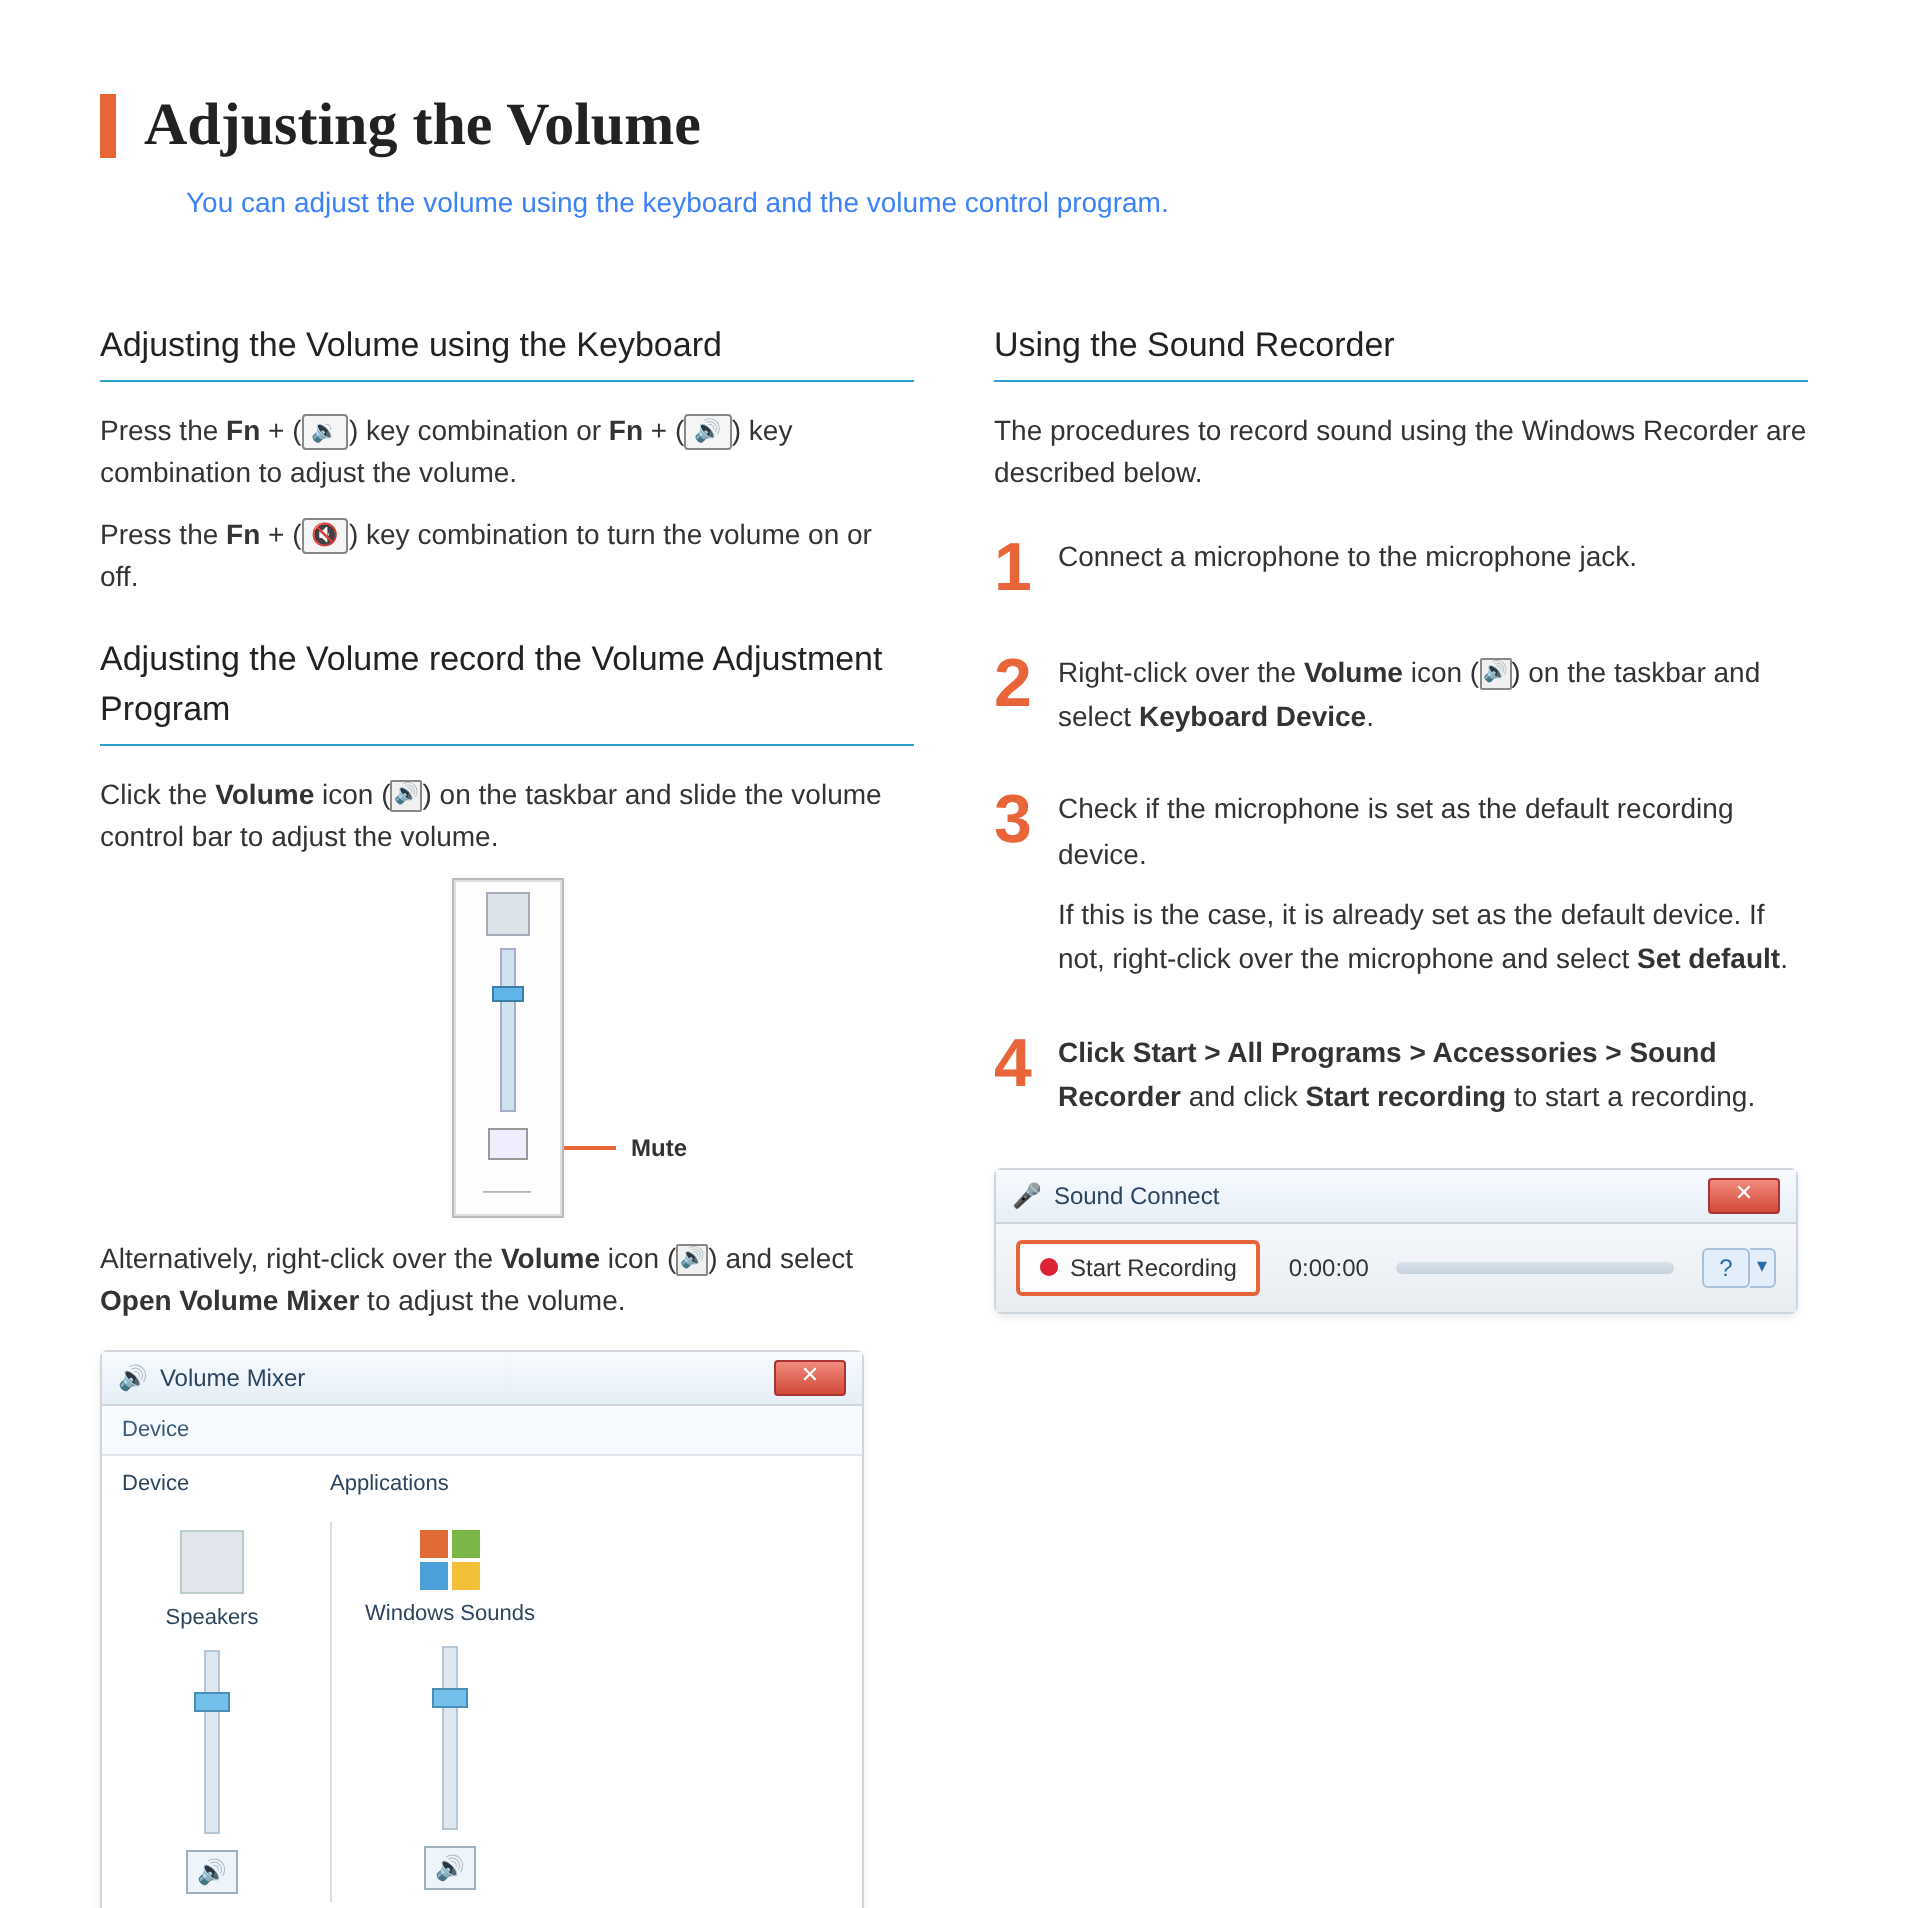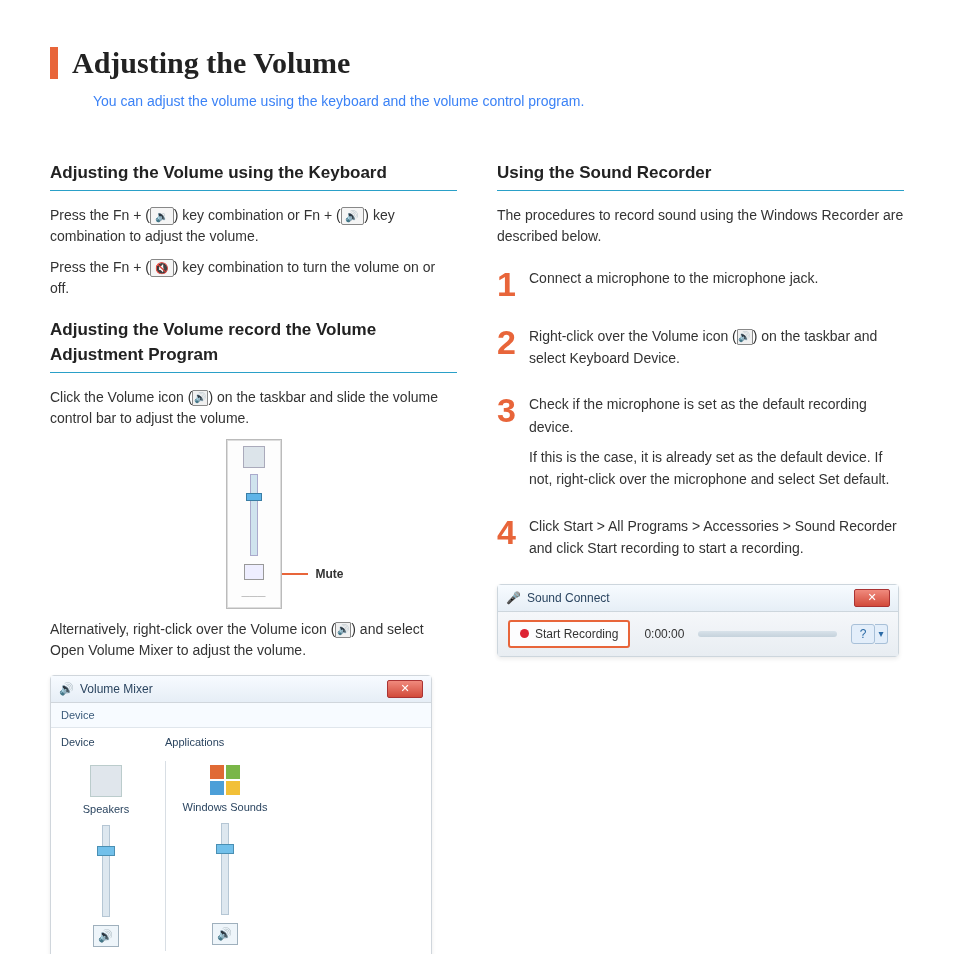--- a/index.html
+++ b/index.html
@@ -37,21 +37,21 @@
   .columns {
     display: flex;
     gap: 40px;
   }
   .col {
     flex: 1;
     min-width: 0;
   }
   h2.section-heading {
     font-size: 17px;
-    font-weight: bold;
+    font-weight: normal;
     color: #222;
     border-bottom: 1.5px solid #2aa0c8;
     padding-bottom: 4px;
     margin: 18px 0 14px 0;
   }
   p { margin: 0 0 10px 0; }
   .key-icon {
     display:inline-block;
     border: 1px solid #888;
     border-radius:2px;
@@ -67,21 +67,21 @@
     width:14px; height:14px;
     background:#f0f0f0;
     vertical-align: middle;
     position:relative;
   }
   .speaker-icon::after{
     content:"🔊";
     font-size:10px;
     position:absolute; left:1px; top:-1px;
   }
-  .bold { font-weight: normal; }
+  .bold { font-weight: bold; }
 
   
   .vol-popup {
     width: 46px;
     border: 1px solid #bbb;
     margin: 10px auto 6px auto;
     background: #fdfdfd;
     padding: 6px 4px;
     box-shadow: 0 0 0 1px #ddd inset;
     position: relative;

